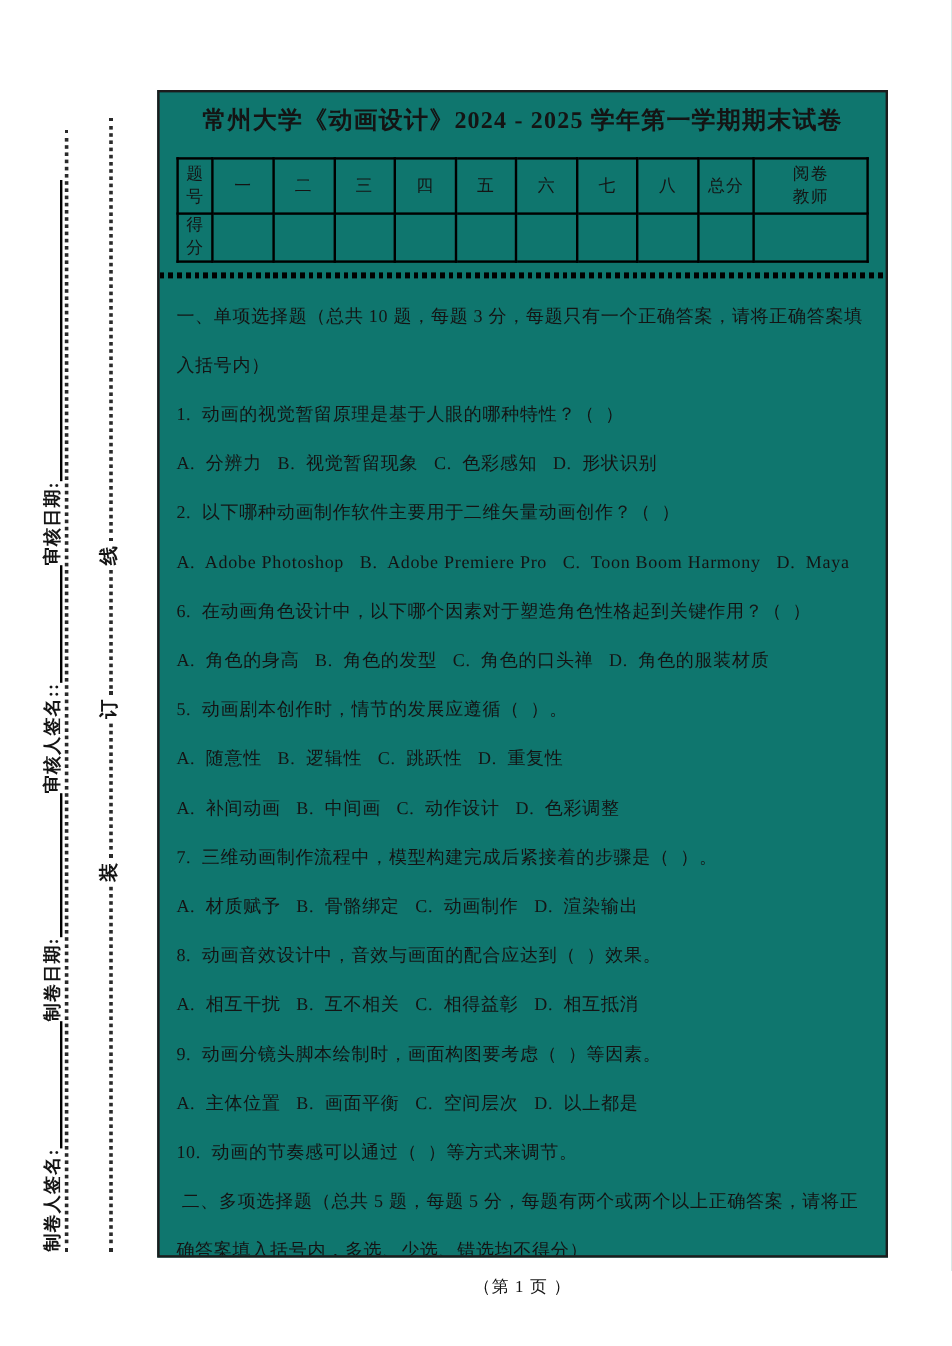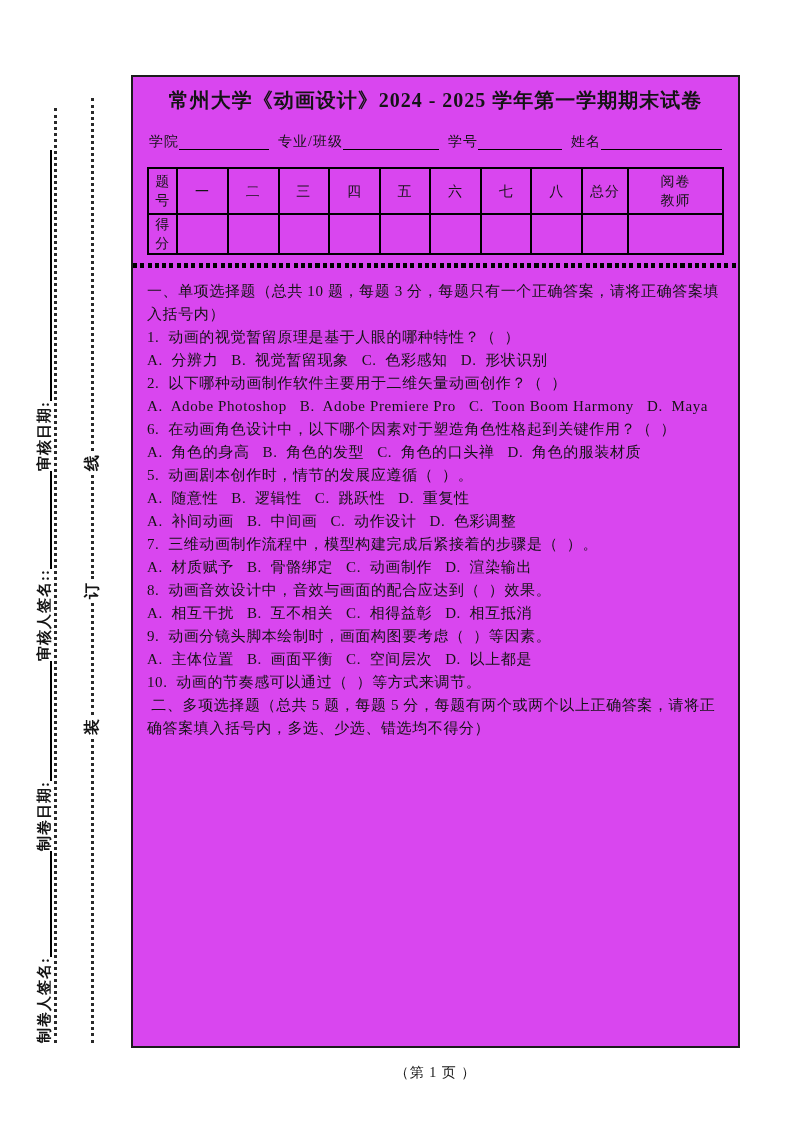--- a/index.html
+++ b/index.html
@@ -34,21 +34,21 @@
     display:flex; align-items:center;
     font-size:16px; font-weight:bold;
   }
   .binding-strip .leader { border-top:3px dotted #2a2a2a; height:0; }
   .binding-strip .bchar { margin:0 4px; line-height:24px; }
   .ld1 { width:304px; } .ld2 { width:112px; } .ld3 { width:104px; } .ld4 { flex:1; }
 
   
   .sheet {
     position:absolute; left:131px; top:75px; width:609px; height:973px;
-    border:2px solid #1c1c1c; background:#d946ef; overflow:hidden;
+    border:2px solid #1c1c1c; background:#0f766e; overflow:hidden;
   }
   .exam-title {
     margin-top:10px; text-align:center;
     font-size:20px; font-weight:bold; letter-spacing:1px;
   }
   .student-fields {
     display:flex; align-items:flex-end;
     margin:19px 16px 0 16px; font-size:14px; letter-spacing:1px;
   }
   .student-fields .flabel { line-height:17px; white-space:nowrap; }
@@ -66,21 +66,21 @@
   }
   tr.row-head td { height:46px; }
   tr.row-score td { height:38px; }
 
   .dotted-separator {
     margin:8px 0 0 0; height:5px; width:100%;
     background:repeating-linear-gradient(90deg,#000 0 4px,transparent 4px 7.3px);
   }
 
   .questions { margin:12px 14px 0 14px; font-size:15px; letter-spacing:0.6px; }
-  .qline { line-height:23px; white-space:pre-wrap; }
+  .qline { line-height:41px; white-space:pre-wrap; }
 
   .page-footer {
     position:absolute; left:131px; top:1064px; width:609px;
     text-align:center; font-size:14px; font-weight:normal; letter-spacing:1px;
   }
 </style>
 </head>
 <body>
 
 <div class="margin-labels-wrap">
@@ -107,30 +107,20 @@
     <span class="leader ld3"></span>
     <span class="bchar">线</span>
     <span class="leader ld4"></span>
   </div>
 </div>
 
 <div class="sheet">
 
   <div class="exam-title">常州大学《动画设计》2024 - 2025 学年第一学期期末试卷</div>
 
-  <div class="student-fields">
-    <span class="flabel">学院</span>
-    <span class="fblank fb1"></span>
-    <span class="flabel">专业/班级</span>
-    <span class="fblank fb2"></span>
-    <span class="flabel">学号</span>
-    <span class="fblank fb3"></span>
-    <span class="flabel">姓名</span>
-    <span class="fblank fb4"></span>
-  </div>
 
   <table class="score-table">
     <colgroup>
       <col style="width:5.1%">
       <col style="width:8.8%">
         <col style="width:8.8%">
         <col style="width:8.8%">
         <col style="width:8.8%">
       <col style="width:8.8%">
         <col style="width:8.8%">

